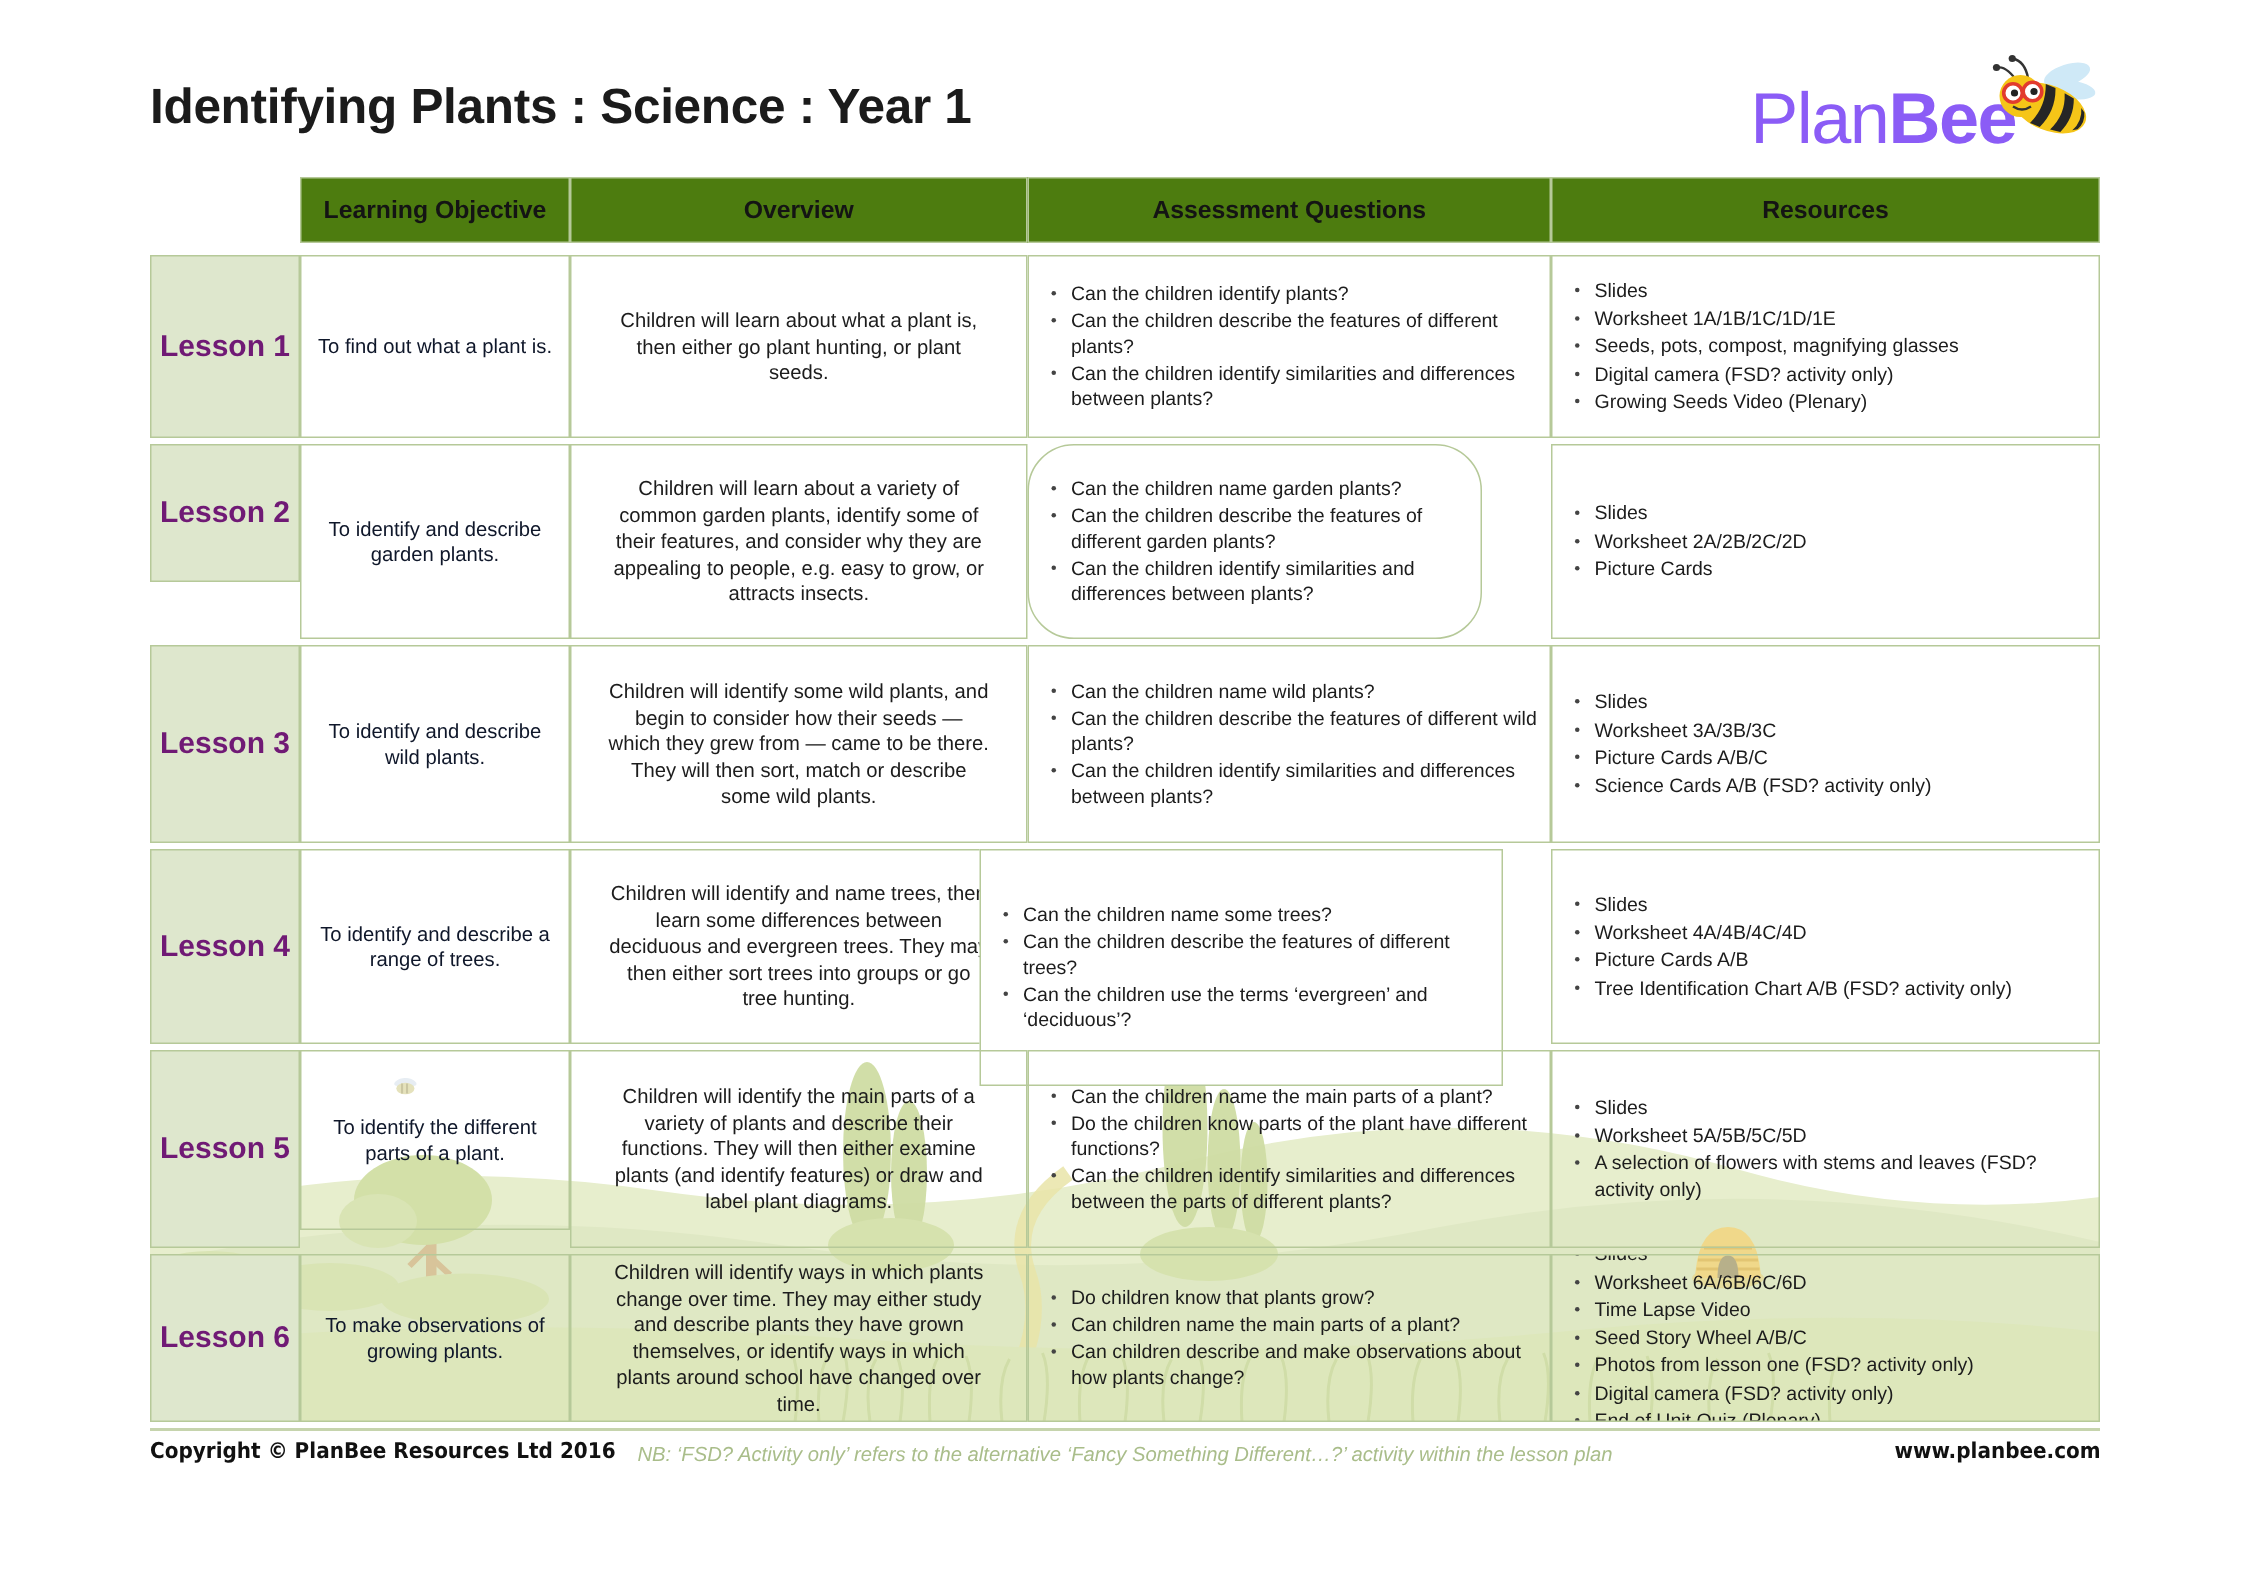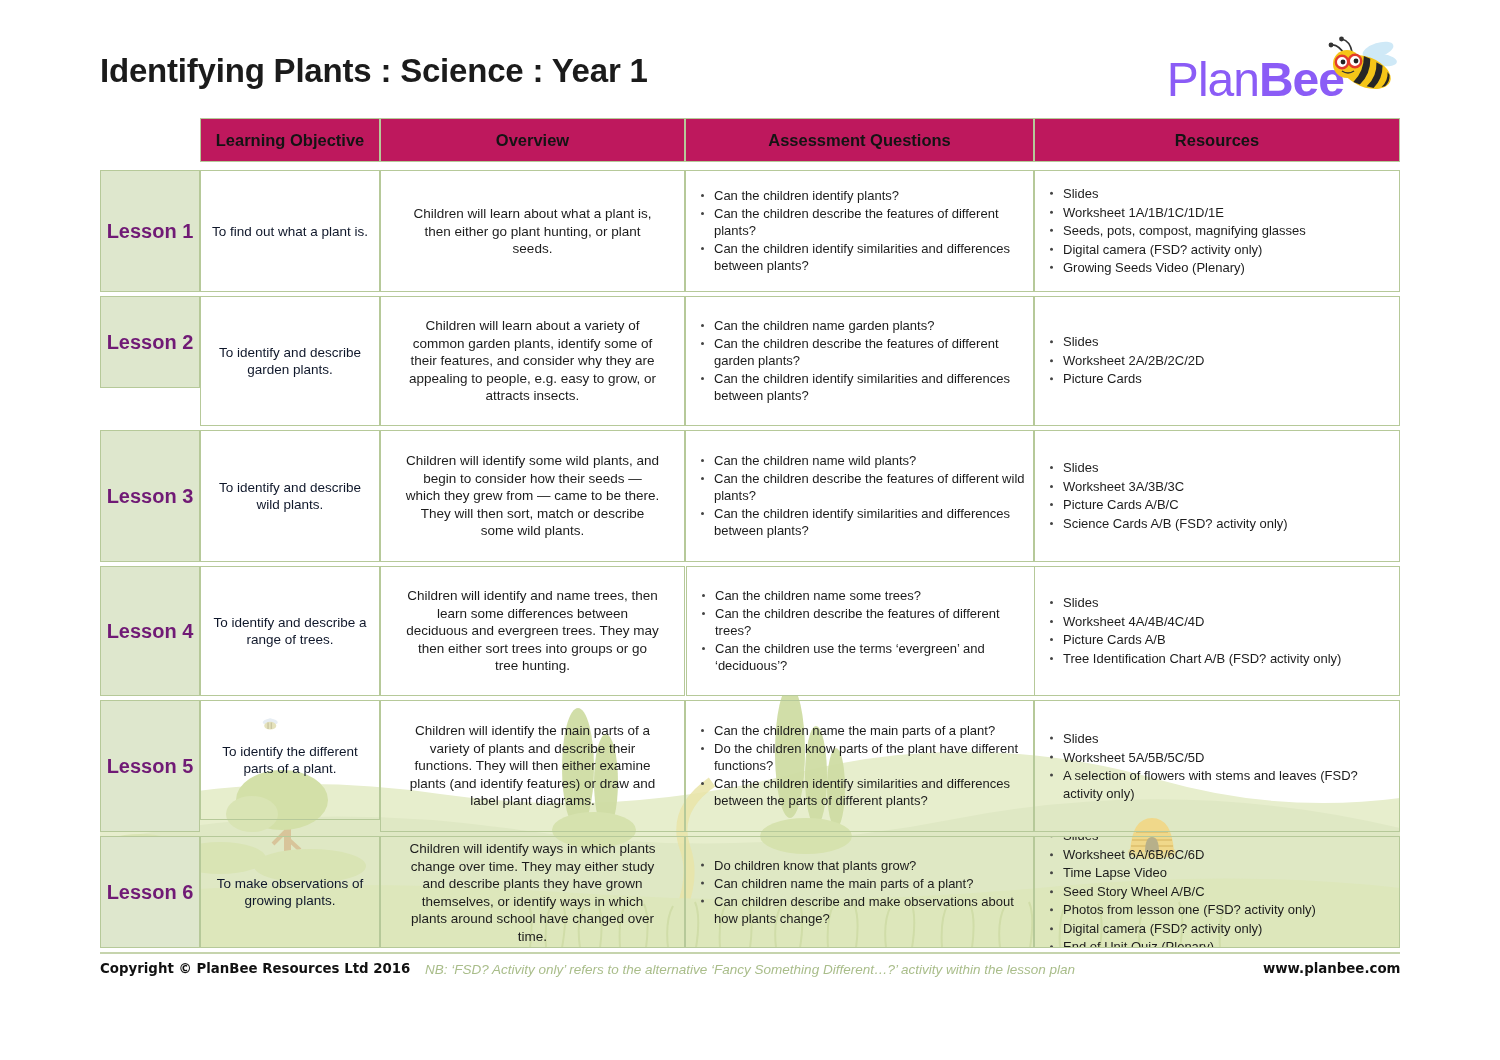--- a/index.html
+++ b/index.html
@@ -60,21 +60,21 @@
   .grid {
     position: absolute;
     left: 100px; top: 118px;
     width: 1300px; height: 830px;
   }
 
   .hcell {
     position: absolute;
     top: 0;
     height: 44px;
-    background: #be185d;
+    background: #4d7c0f;
     border: 1px solid #b6c999;
     display: flex;
     align-items: center;
     justify-content: center;
     font-size: 16.5px;
     font-weight: bold;
     color: #141414;
   }
 
   .lesson-cell {
@@ -362,21 +362,21 @@
     <div class="cell" style="left:100px;top:178px;width:180px;height:130px;">
       <div class="cell-inner">
           <div class="obj-text">To identify and describe garden plants.</div>
         </div>
     </div>
     <div class="cell" style="left:280px;top:178px;width:305px;height:130px;">
       <div class="cell-inner">
           <div class="ov-text">Children will learn about a variety of common garden plants, identify some of their features, and consider why they are appealing to people, e.g. easy to grow, or attracts insects.</div>
         </div>
     </div>
-    <div class="cell" style="left:585px;top:178px;width:349px;height:130px;">
+    <div class="cell" style="left:585px;top:178px;width:303px;height:130px;border-radius:31px;">
       <ul class="bullets">
           <li>Can the children name garden plants?</li>
           <li>Can the children describe the features of different garden plants?</li>
           <li>Can the children identify similarities and differences between plants?</li>
         </ul>
     </div>
     <div class="cell" style="left:934px;top:178px;width:366px;height:130px;">
       <ul class="bullets res">
           <li>Slides</li>
           <li>Worksheet 2A/2B/2C/2D</li>
@@ -415,21 +415,21 @@
     <div class="cell" style="left:100px;top:448px;width:180px;height:130px;">
       <div class="cell-inner">
           <div class="obj-text">To identify and describe a range of trees.</div>
         </div>
     </div>
     <div class="cell" style="left:280px;top:448px;width:305px;height:130px;">
       <div class="cell-inner">
           <div class="ov-text">Children will identify and name trees, then learn some differences between deciduous and evergreen trees. They may then either sort trees into groups or go tree hunting.</div>
         </div>
     </div>
-    <div class="cell" style="left:586px;top:448px;width:349px;height:130px;">
+    <div class="cell" style="left:553px;top:448px;width:349px;height:158px;">
       <ul class="bullets">
           <li>Can the children name some trees?</li>
           <li>Can the children describe the features of different trees?</li>
           <li>Can the children use the terms ‘evergreen’ and ‘deciduous’?</li>
         </ul>
     </div>
     <div class="cell" style="left:934px;top:448px;width:366px;height:130px;">
       <ul class="bullets res">
           <li>Slides</li>
           <li>Worksheet 4A/4B/4C/4D</li>

